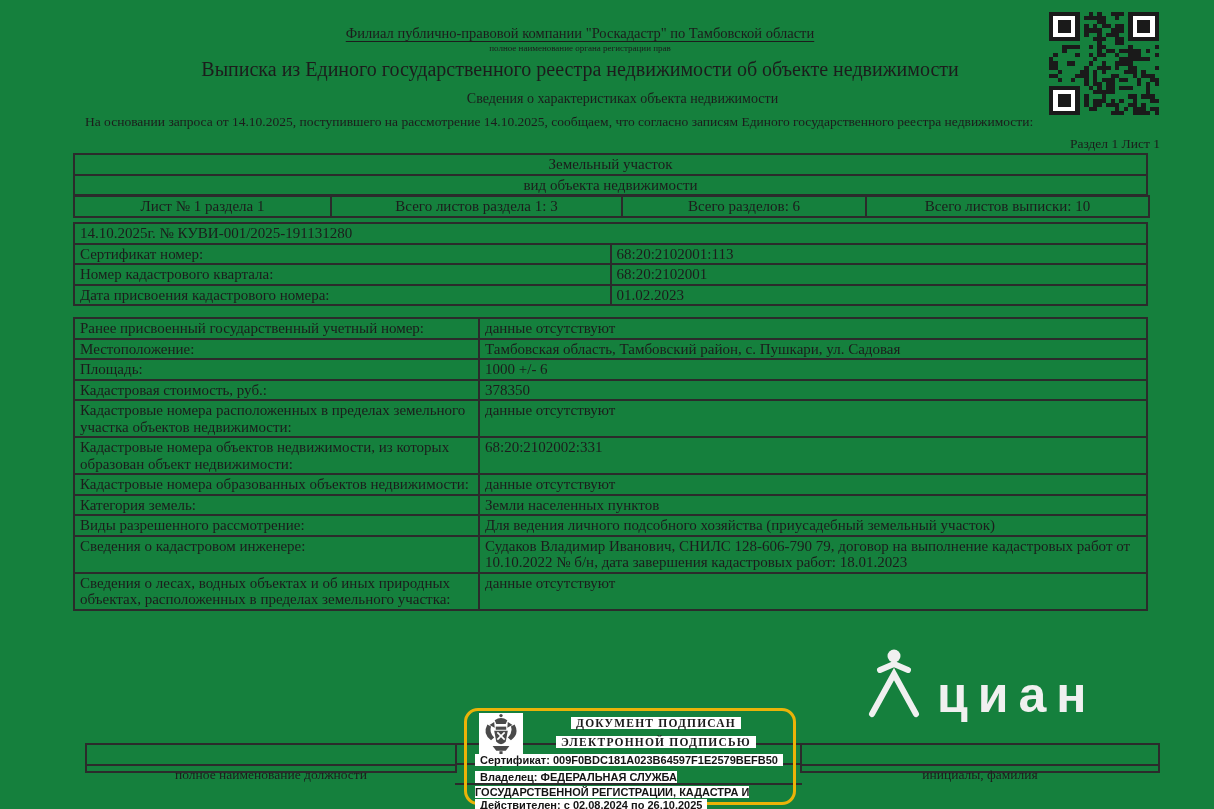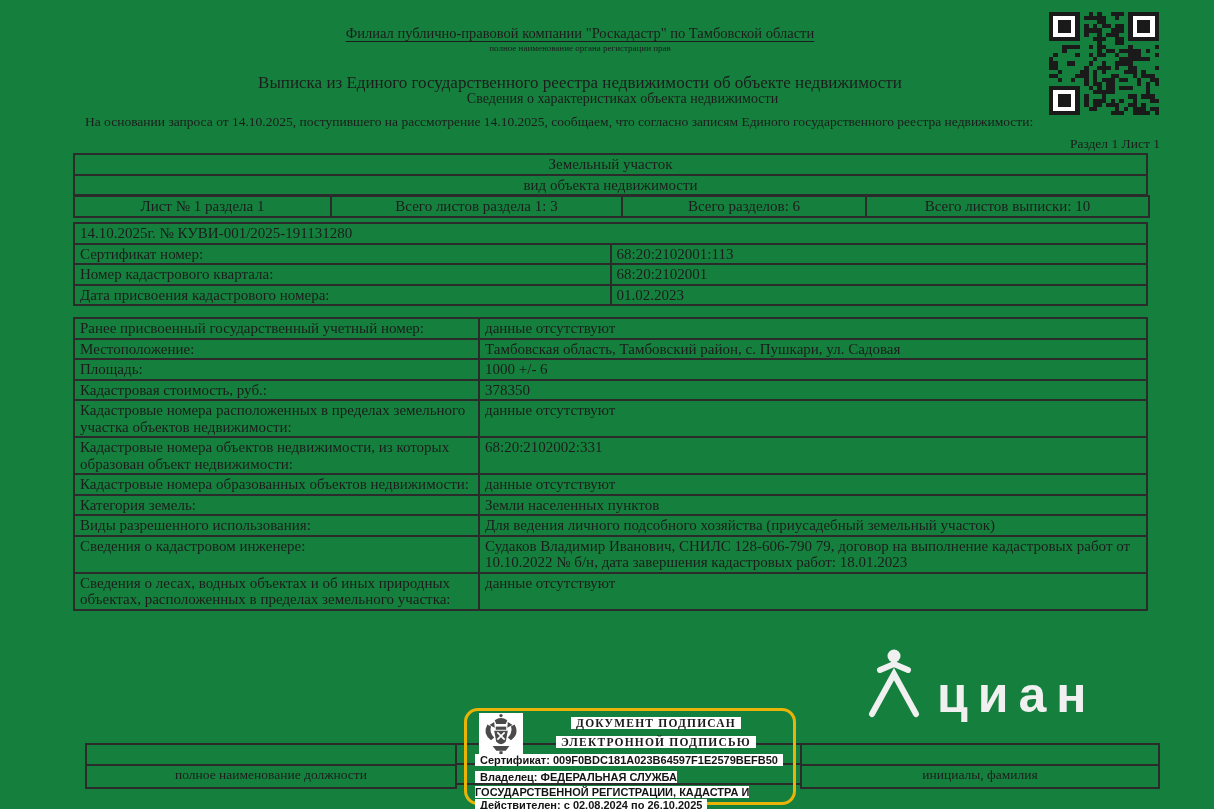--- a/index.html
+++ b/index.html
@@ -7,42 +7,42 @@
   .page {
     position:relative; width:1214px; height:809px; background:#15803d;
     font-family:"Liberation Serif", serif; color:#1c1c1c; overflow:hidden;
     margin:0 auto;
   }
   
   .hdr-block { position:absolute; left:85px; width:990px; text-align:center; }
   .org-name { top:25px; font-size:14.5px; }
   .org-name span { text-decoration:underline; text-underline-offset:3px; }
   .org-caption { top:43px; font-size:9px; }
-  .doc-title { top:73px; font-size:17px; }
+  .doc-title { top:58px; font-size:20px; }
   .section-title { position:absolute; left:85px; top:91px; width:1075px; text-align:center; font-size:14px; }
   .request-line { position:absolute; left:85px; top:114px; width:1080px; font-size:13.5px; }
   .section-page { position:absolute; left:85px; top:136px; width:1075px; text-align:right; font-size:13.5px; }
   
   .qr { position:absolute; left:1049px; top:12px; width:110px; height:103px; }
   
   table { border-collapse:collapse; table-layout:fixed; position:absolute; left:73px; width:1075px; font-size:15px; }
   td, th { border:2px solid #2b2b2b; padding:1px 5px; font-weight:normal; vertical-align:top; line-height:16.5px; }
   .t-object { top:153px; }
   .t-object td { text-align:center; height:18px; }
   .t-sheets { top:195px; }
   .t-sheets td { text-align:center; height:20px; }
   .t-registry { top:222px; }
   .t-registry td { height:18px; }
   .t-main { top:317px; }
   .col-label { width:405px; }
   
   .watermark { position:absolute; left:865px; top:648px; display:flex; align-items:flex-end; z-index:0; }
   .watermark-text { font-family:"Liberation Sans", sans-serif; font-weight:bold; font-size:50px; letter-spacing:10px; color:#f0f0f0; line-height:1; margin-left:14px; }
   
-  .sig-box { position:absolute; top:743px; height:46px; border:2px solid #2b2b2b; z-index:1; }
+  .sig-box { position:absolute; top:743px; height:30px; border:2px solid #2b2b2b; z-index:1; }
   .sig-box-left { left:85px; width:372px; }
   .sig-box-right { left:800px; width:360px; }
   .sig-empty { height:19px; }
   .sig-caption { height:19px; border-top:2px solid #2b2b2b; text-align:center; font-size:13.5px; line-height:17px; }
   .sig-line { position:absolute; left:455px; width:347px; height:2px; background:#2b2b2b; z-index:1; }
   .sig-line-1 { top:743px; } .sig-line-2 { top:763px; } .sig-line-3 { top:783px; }
   
   .stamp { position:absolute; left:464px; top:708px; width:332px; height:97px;
            border:3px solid #eab308; border-radius:14px; background:transparent; z-index:5; }
   .stamp-center { position:absolute; left:58px; width:262px; text-align:center;
@@ -345,21 +345,21 @@
     </tr>
     <tr>
       <td class="col-label">Кадастровые номера образованных объектов недвижимости:</td>
       <td>данные отсутствуют</td>
     </tr>
     <tr>
       <td class="col-label">Категория земель:</td>
       <td>Земли населенных пунктов</td>
     </tr>
     <tr>
-      <td class="col-label">Виды разрешенного использования:</td>
+      <td class="col-label">Виды разрешенного рассмотрение:</td>
       <td>Для ведения личного подсобного хозяйства (приусадебный земельный участок)</td>
     </tr>
     <tr>
       <td class="col-label">Сведения о кадастровом инженере:</td>
       <td>Судаков Владимир Иванович, СНИЛС 128-606-790 79, договор на выполнение кадастровых работ от 10.10.2022 № б/н, дата завершения кадастровых работ: 18.01.2023</td>
     </tr>
     <tr>
       <td class="col-label">Сведения о лесах, водных объектах и об иных природных объектах, расположенных в пределах земельного участка:</td>
       <td>данные отсутствуют</td>
     </tr>

